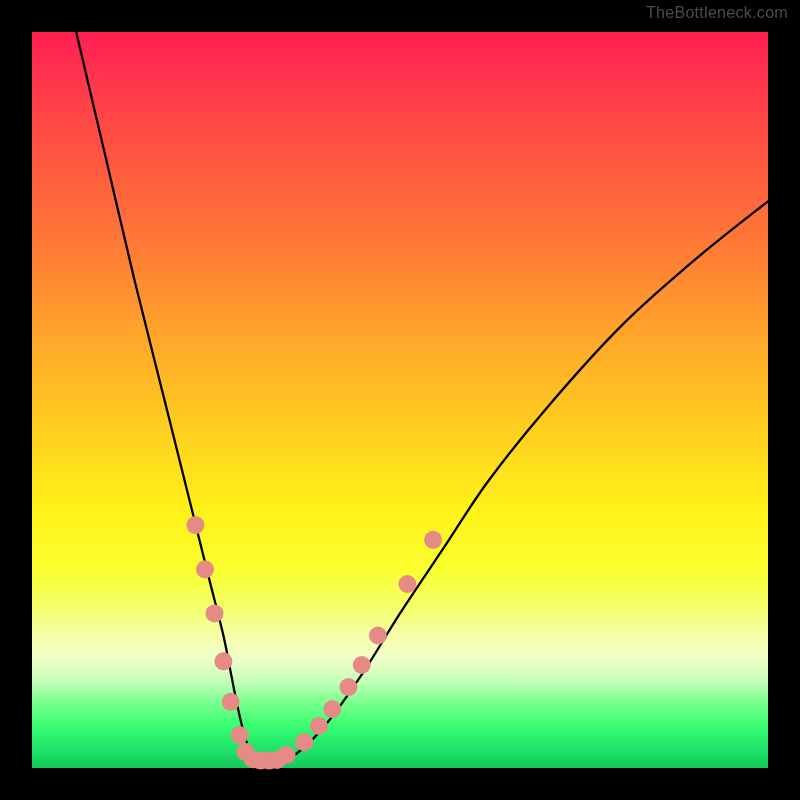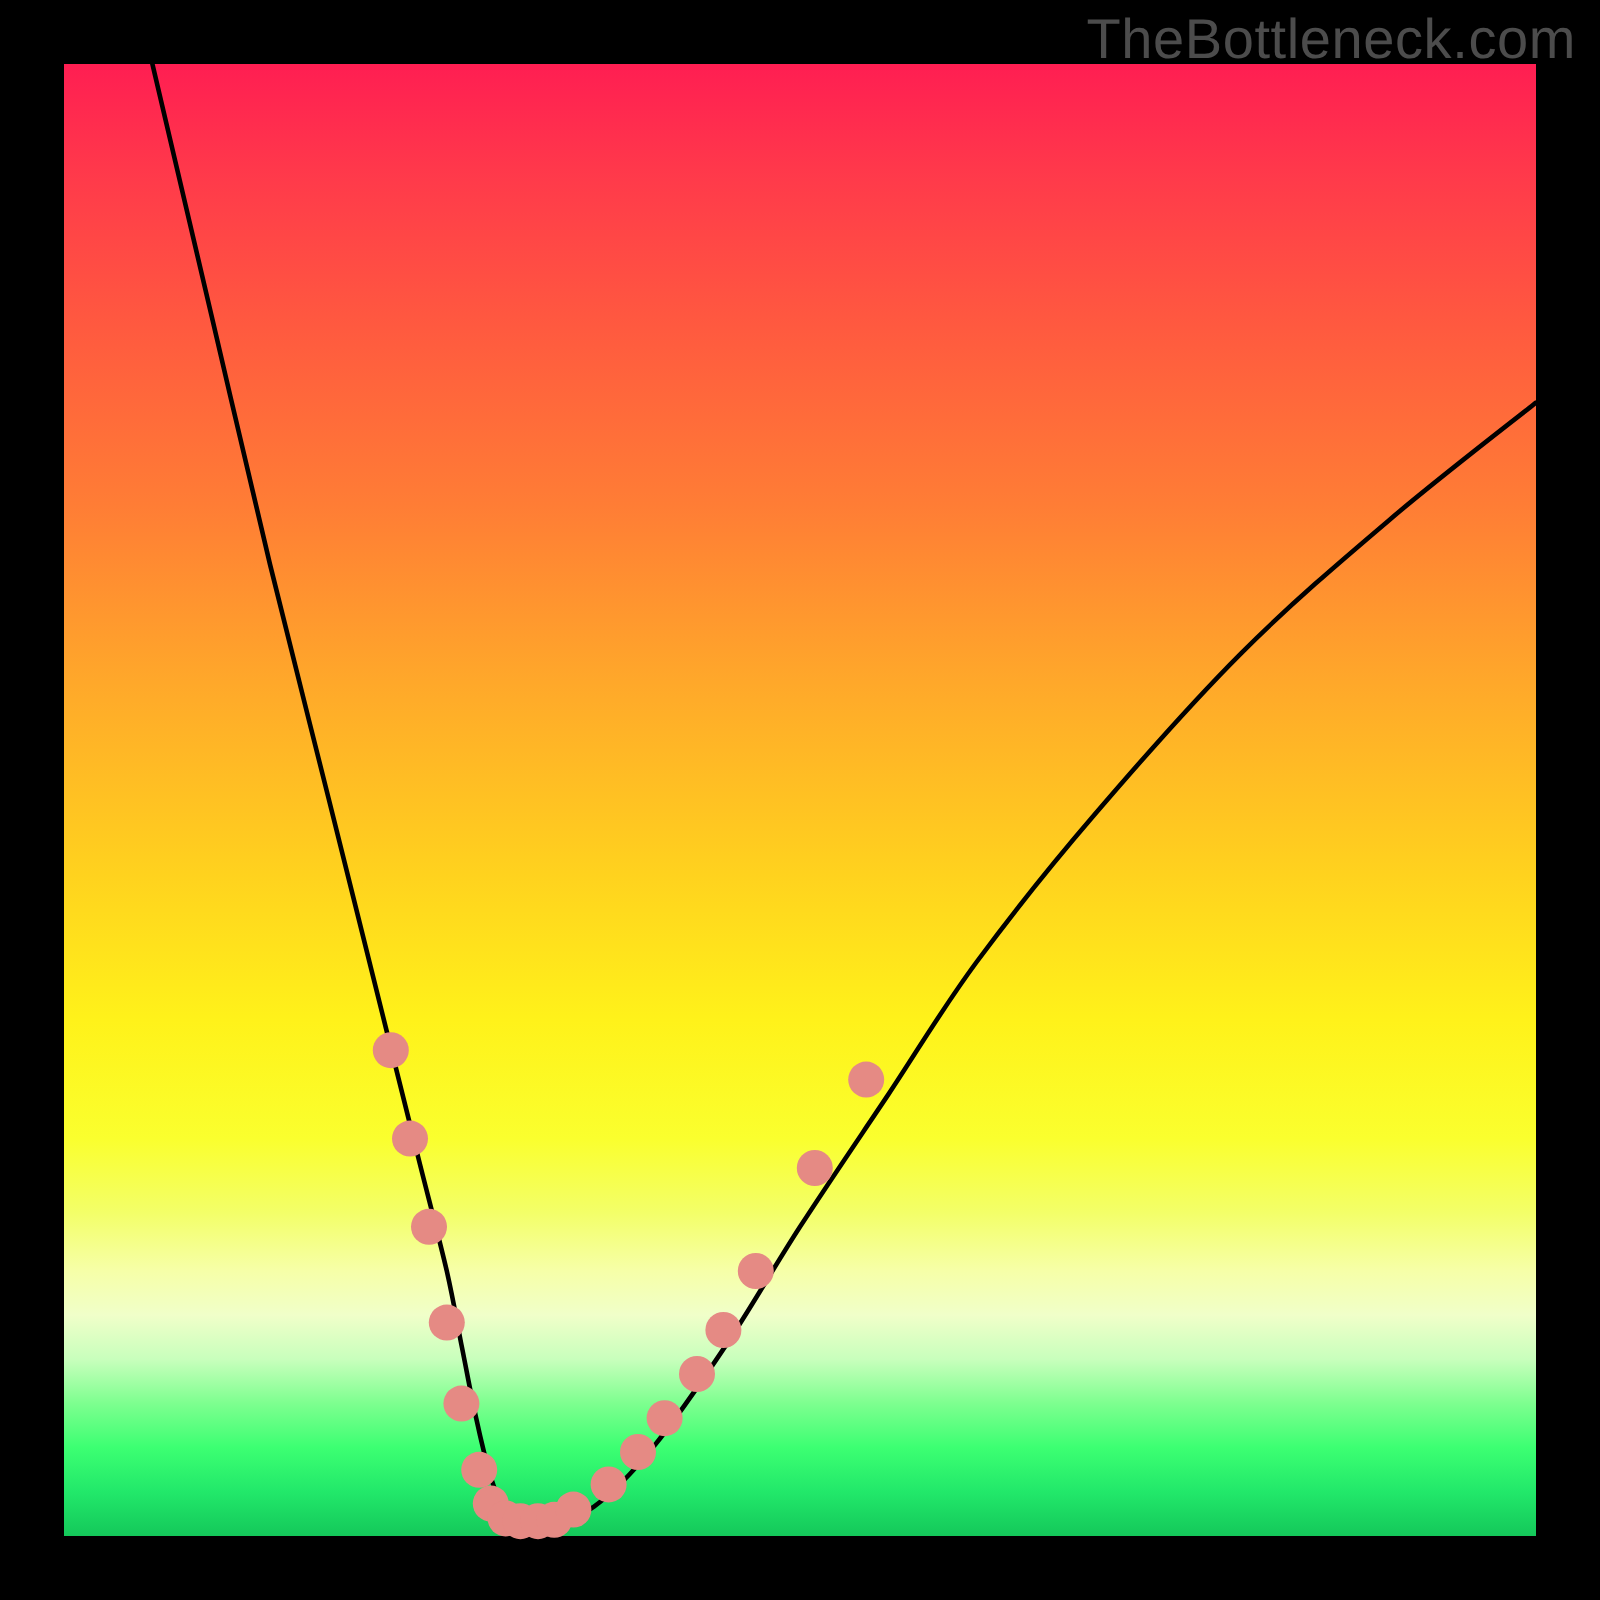--- a/index.html
+++ b/index.html
@@ -49,21 +49,21 @@
     top: 0;
     width: 736px;
     height: 736px;
     overflow: visible;
   }
   .watermark {
     position: absolute;
     top: 4px;
     right: 12px;
     font-family: Arial, Helvetica, sans-serif;
-    font-size: 28px;
+    font-size: 16px;
     font-weight: 500;
     color: #4c4c4c;
     letter-spacing: 0.3px;
     user-select: none;
   }
 </style>
 </head>
 <body>
 
 <div class="frame">

